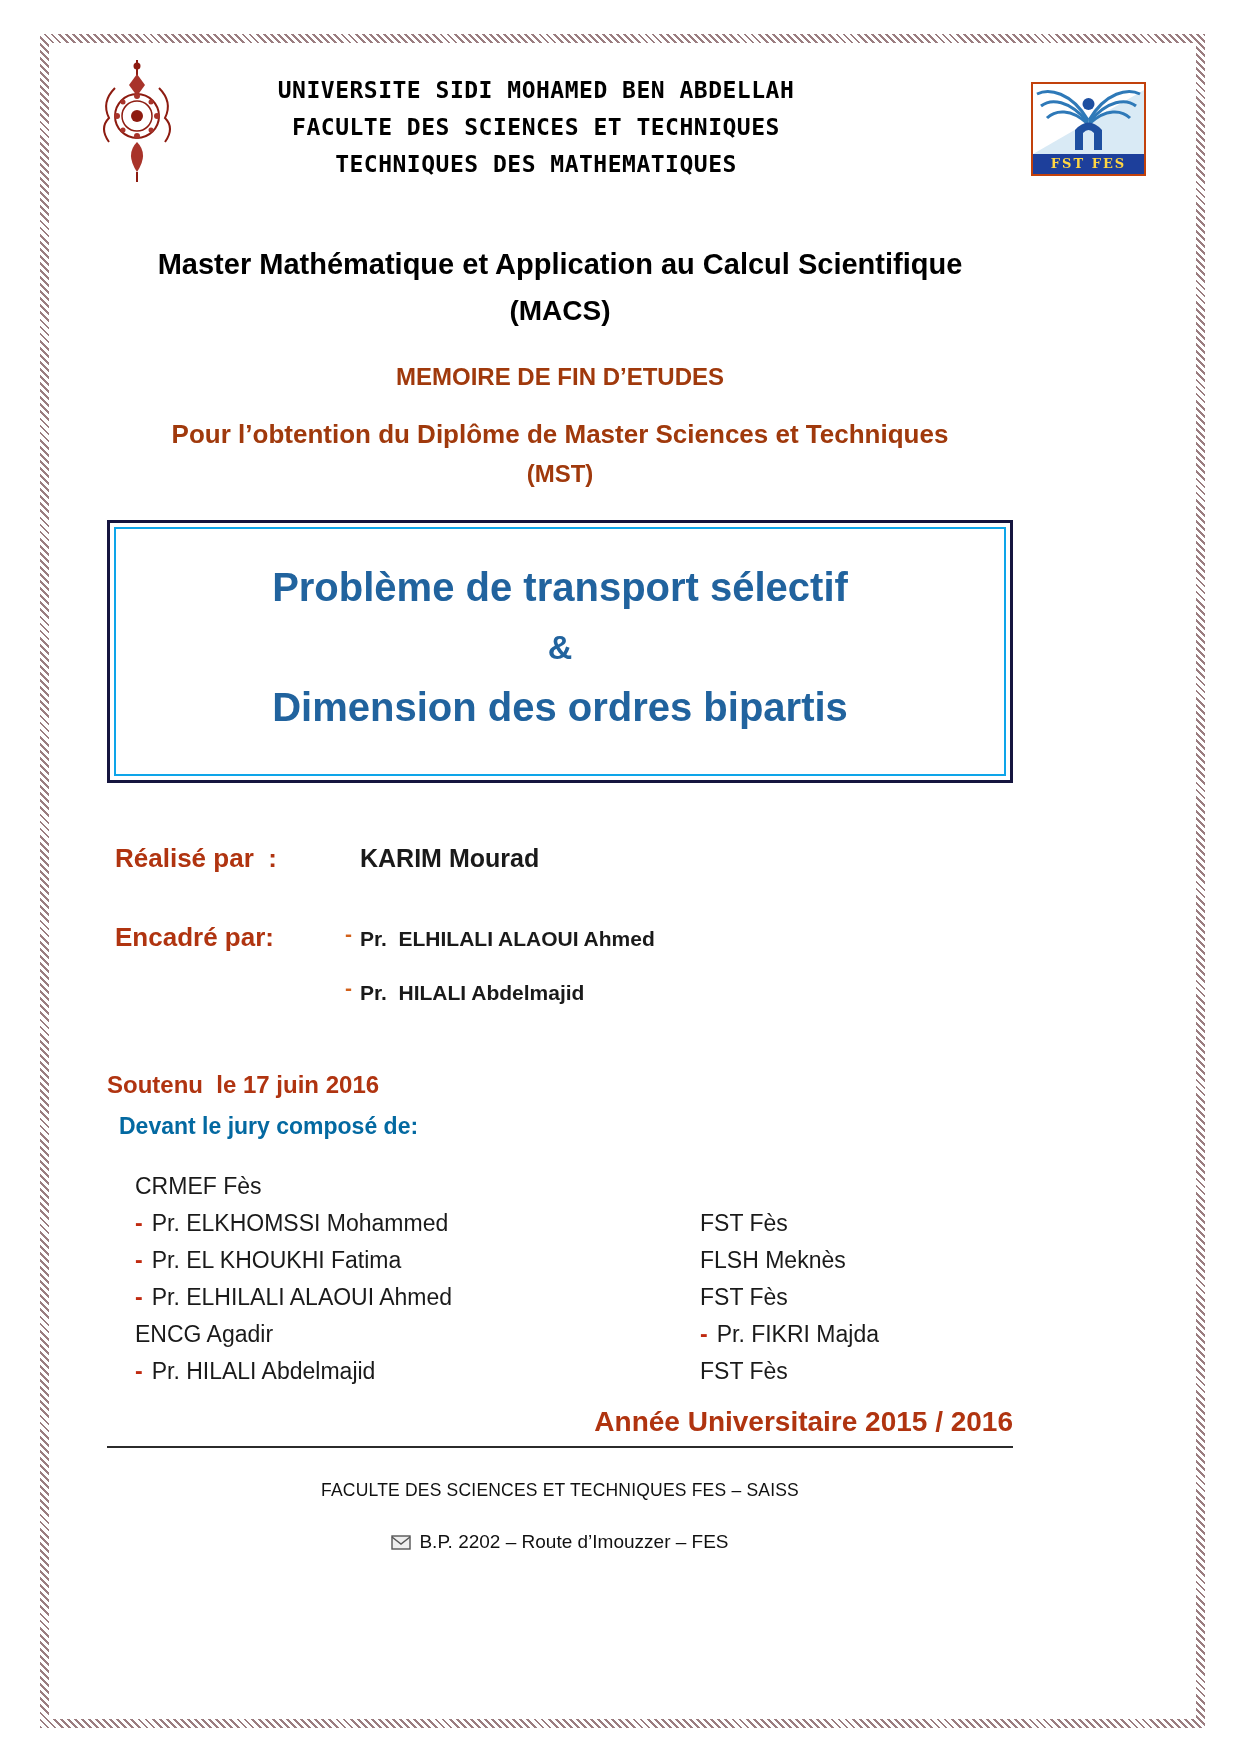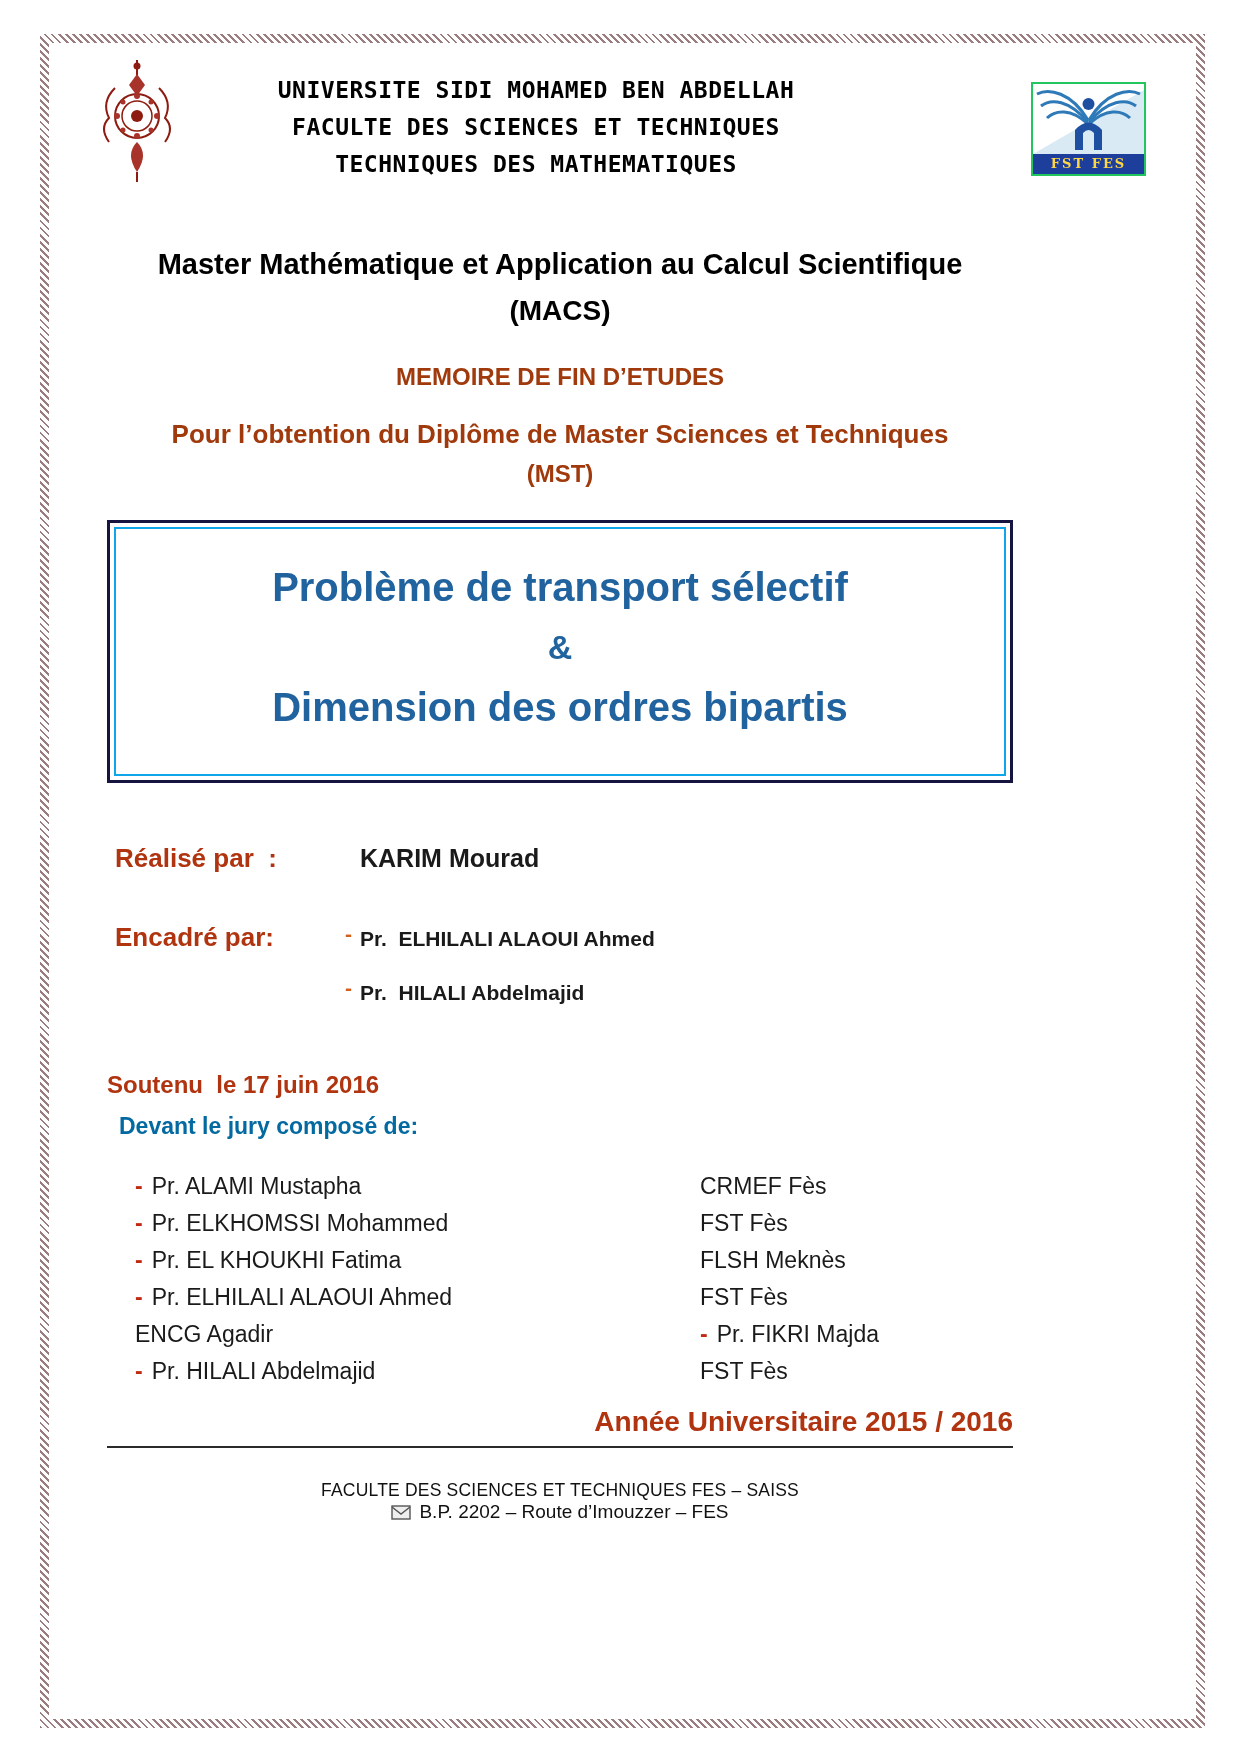--- a/index.html
+++ b/index.html
@@ -23,21 +23,21 @@
   .top { display: flex; align-items: flex-start; min-height: 134px; }
   .logo-left { width: 90px; flex: 0 0 90px; }
   .head-text {
     flex: 1; text-align: center;
     font-family: "DejaVu Sans Mono", monospace;
     font-weight: bold; font-size: 23px; line-height: 37px;
     letter-spacing: 0.5px; color: #000;
     padding: 14px 150px 0 6px;
     white-space: nowrap;
   }
-  .logo-right { width: 115px; flex: 0 0 115px; margin-top: 24px; border: 2px solid #22c55e; background: #fff; }
+  .logo-right { width: 115px; flex: 0 0 115px; margin-top: 24px; border: 2px solid #c2410c; background: #fff; }
   .fst-art { display: block; }
   .fst-band {
     background: #1d3f9b; color: #ffd643;
     font-family: "DejaVu Serif", serif;
     font-weight: bold; font-size: 13px; letter-spacing: 2px;
     text-align: center; padding: 2px 0 3px;
   }
 
   
   .main-col { width: 906px; margin-left: 12px; }
@@ -68,21 +68,21 @@
   .jury-heading { margin-top: 14px; margin-left: 12px; font-size: 23px; font-weight: bold; color: #0369a1; }
 
   .jury { margin-top: 28px; padding-left: 28px; }
   .jury-row { display: grid; grid-template-columns: 565px auto; font-size: 23px; line-height: 37px; color: #1a1a1a; }
   .jury-dash { color: #c02a10; font-weight: bold; margin-right: 9px; }
 
   .annee { margin-top: 16px; text-align: right; font-size: 28px; font-weight: bold; color: #b03410; }
   .rule { border-bottom: 2px solid #2b2b2b; margin-top: 8px; }
 
   .footer-fac { margin-top: 32px; text-align: center; font-size: 17.5px; color: #111; letter-spacing: 0.2px; }
-  .footer-addr { text-align: center; font-size: 19px; color: #111; }
+  .footer-addr { margin-top: 30px; text-align: center; font-size: 19px; color: #111; }
   .envelope { display: inline-block; vertical-align: -2px; margin-right: 8px; }
 </style>
 </head>
 <body>
 
 <div class="page">
   <div class="frame"></div>
 
   <div class="content">
 
@@ -168,21 +168,20 @@
             <div class="advisor"><span class="advisor-dash">-</span><span>Pr.  HILALI Abdelmajid</span></div>
           </div>
         </div>
       </div>
 
       <div class="soutenu">Soutenu  le 17 juin 2016</div>
       <div class="jury-heading">Devant le jury composé de:</div>
 
       <div class="jury">
         <div class="jury-row">
-          <span><span class="jury-dash">-</span><span>Pr. ALAMI Mustapha</span></span>
           <span>CRMEF Fès</span>
         </div>
         <div class="jury-row">
           <span><span class="jury-dash">-</span><span>Pr. ELKHOMSSI Mohammed</span></span>
           <span>FST Fès</span>
         </div>
         <div class="jury-row">
           <span><span class="jury-dash">-</span><span>Pr. EL KHOUKHI Fatima</span></span>
           <span>FLSH Meknès</span>
         </div>

